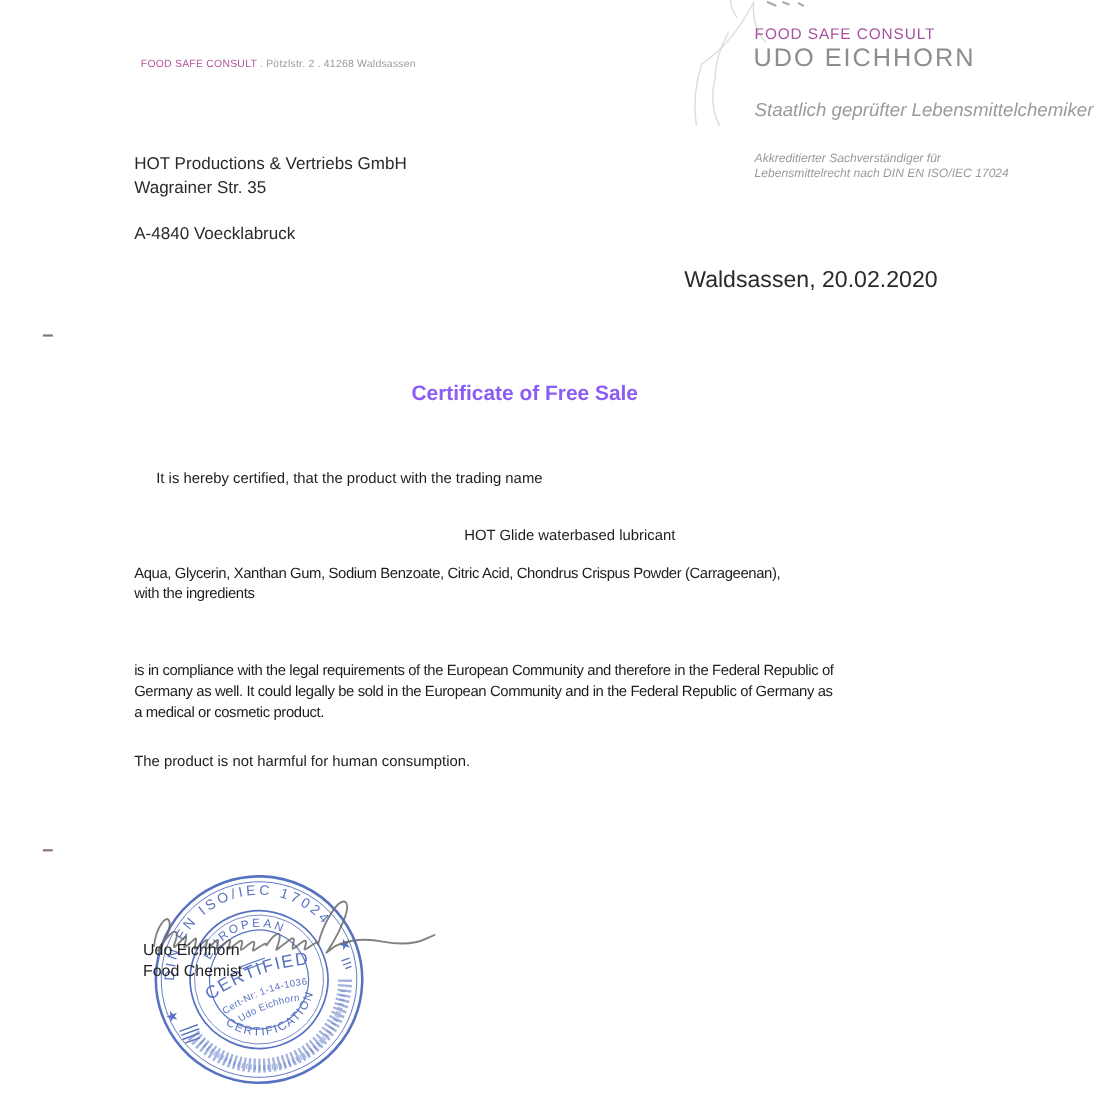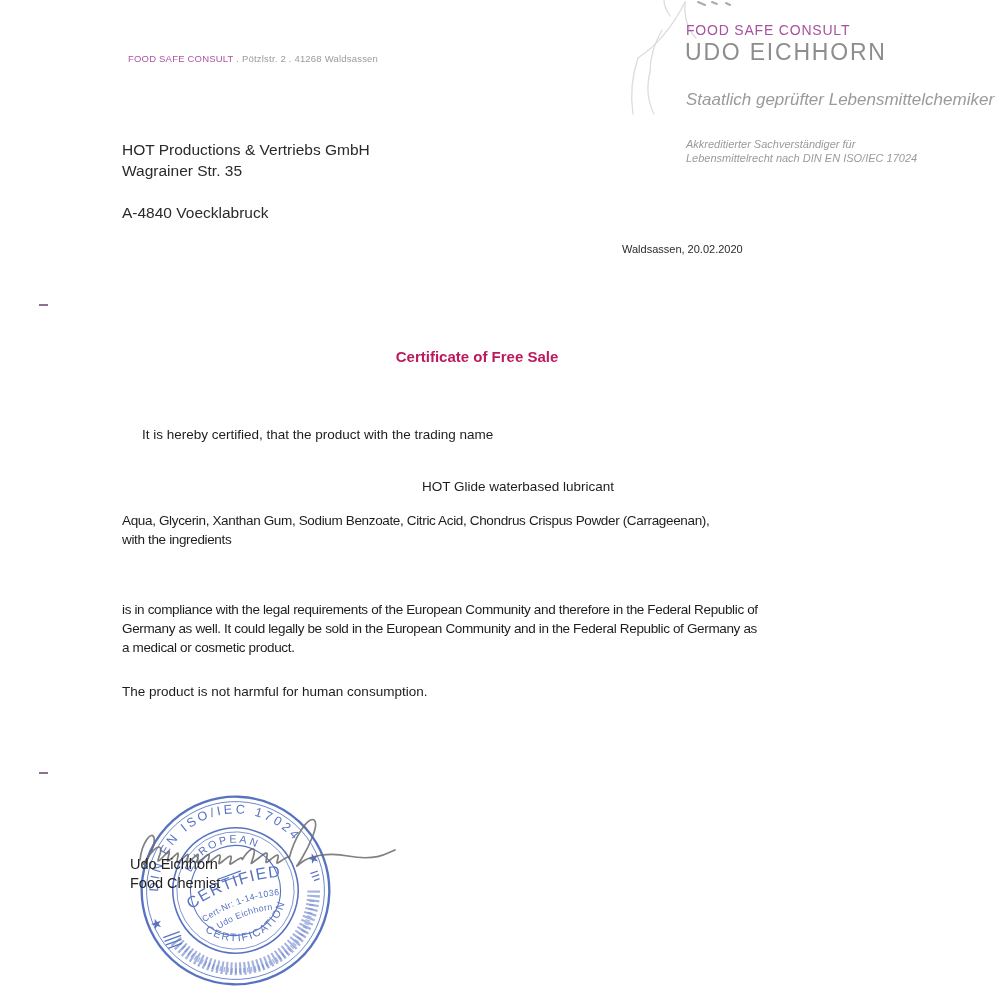--- a/index.html
+++ b/index.html
@@ -15,28 +15,28 @@
 
   
   .lh-brand{left:686px;top:22px;font-size:14px;color:#a752a0;letter-spacing:.8px;}
   .lh-name{left:685px;top:39px;font-size:23px;color:#8d8d8d;letter-spacing:1.8px;}
   .lh-sub1{left:686px;top:90px;font-size:17px;font-style:italic;color:#9a9a9a;}
   .lh-sub2{left:686px;top:108px;font-size:11px;font-style:italic;color:#9a9a9a;line-height:14px;margin-top:29px;}
 
   
   .recipient{left:122px;top:139px;font-size:15.5px;color:#2a2a2a;line-height:21px;}
   .recipient .gap{height:21px;}
-  .dateline{left:622px;top:243px;font-size:11px;color:#2a2a2a;}
+  .dateline{left:622px;top:243px;font-size:21px;color:#2a2a2a;}
 
   
   .fold{left:39px;width:9px;height:2px;background:#8e6f8e;}
   .fold1{top:304px;} .fold2{top:772px;}
 
   
-  .doc-title{left:0;top:348px;width:954px;text-align:center;font-size:15px;font-weight:bold;color:#be185d;}
+  .doc-title{left:0;top:348px;width:954px;text-align:center;font-size:19px;font-weight:bold;color:#8b5cf6;}
   .para{font-size:13.5px;color:#1d1d1d;}
   .intro{left:122px;top:427px;margin-left:20px;}
   .product{left:0;top:479px;width:954px;text-align:center;margin-left:41px;}
   .cond{letter-spacing:-.35px;line-height:19.2px;}
   .ingredients{left:122px;top:511px;}
   .compliance{left:122px;top:600px;}
   .harmless{left:122px;top:684px;}
 
   
   .stamp-svg{left:128px;top:783px;filter:blur(.35px);opacity:.92;}

